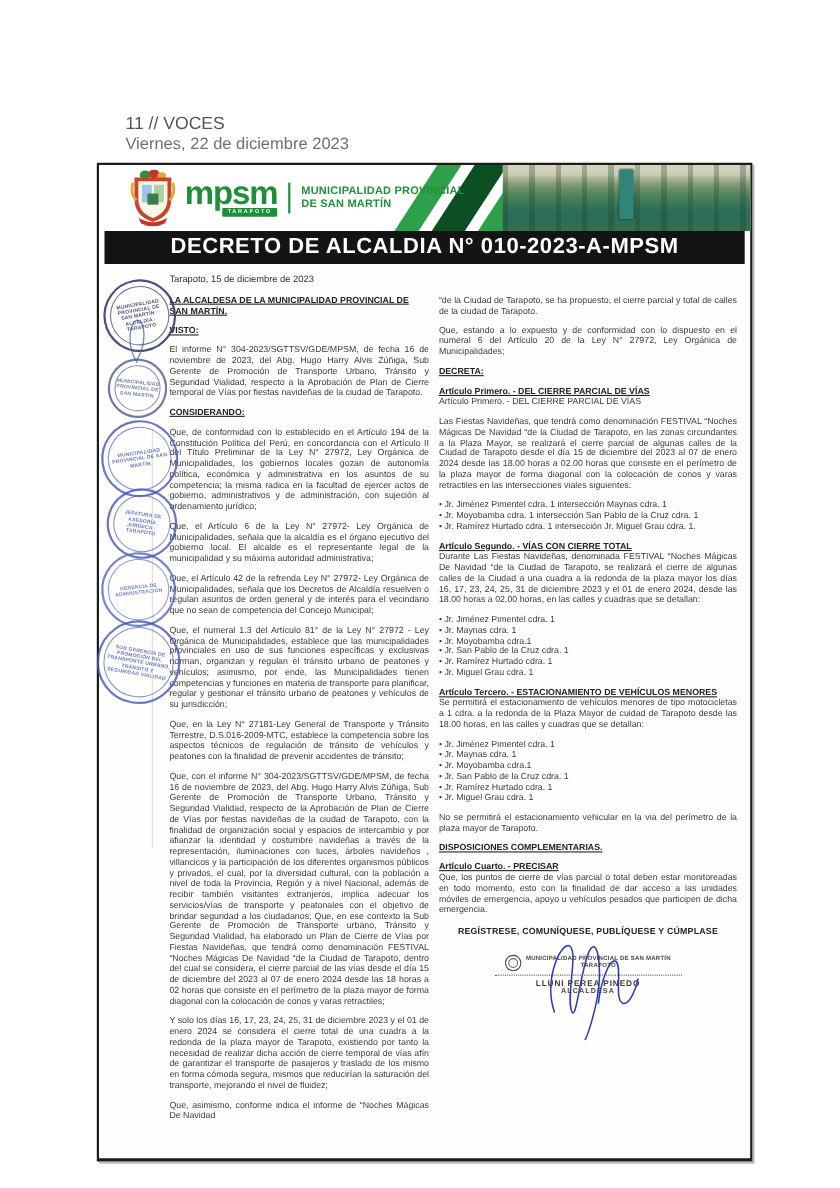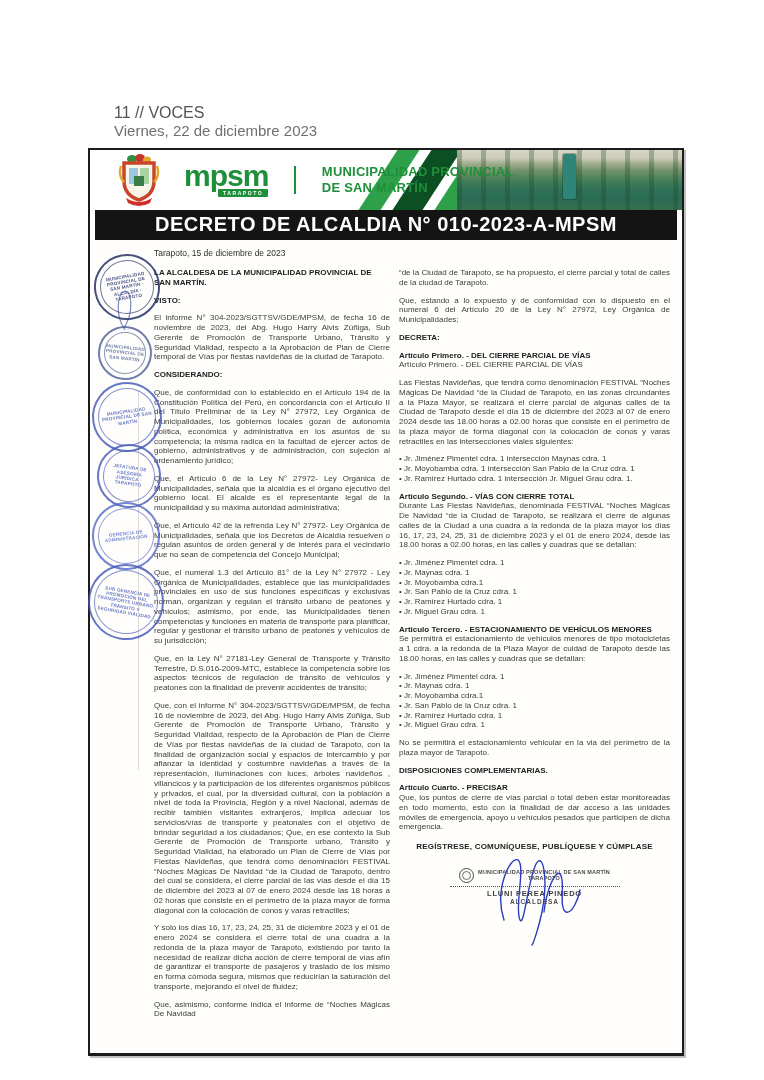--- a/index.html
+++ b/index.html
@@ -14,27 +14,27 @@
   .head-meta .pg{font-size:16px;color:#555;}
   .head-meta .dt{font-size:15px;color:#6f6f6f;}
   
   .frame{
     position:absolute;left:88px;top:148px;width:592px;
     border:2px solid #1c1c1c;border-bottom-width:3px;background:#fffefc;
     box-shadow:2px 2px 0 rgba(0,0,0,.25);
   }
   
   .masthead{position:relative;height:60px;background:#ffffff;overflow:hidden;}
-  .mast-left{position:absolute;left:28px;top:4px;display:flex;align-items:center;gap:24px;z-index:3;}
+  .mast-left{position:absolute;left:28px;top:4px;display:flex;align-items:center;gap:8px;z-index:3;}
   .coat{width:42px;height:52px;}
   .logo-block{display:flex;flex-direction:column;align-items:flex-end;}
   .mpsm{font-size:30px;font-weight:800;color:#1f8f3a;letter-spacing:-1px;line-height:.8;}
   .tarapoto-box{background:#1f8f3a;color:#fff;font-size:5px;font-weight:700;letter-spacing:1.6px;padding:1px 5px;margin-top:1px;border-radius:1px;}
   .logo-sep{width:1.5px;height:28px;background:#1f8f3a;margin:0 2px;}
-  .org-name{font-size:13px;font-weight:700;color:#1f8f3a;line-height:1.25;letter-spacing:.2px;}
+  .org-name{font-size:10px;font-weight:700;color:#1f8f3a;line-height:1.25;letter-spacing:.2px;}
   .mast-right{position:absolute;right:0;top:0;bottom:0;width:310px;z-index:1;}
   .photo{
     position:absolute;right:0;top:0;bottom:0;width:225px;
     background:
       repeating-linear-gradient(90deg, rgba(25,70,35,.30) 0 5px, rgba(0,0,0,0) 5px 24px),
       linear-gradient(180deg,#d9d5c6 0%,#ccccb8 14%,#a3b091 22%,#72926b 34%,#47805a 50%,#2f7158 66%,#2b6c57 80%,#36704f 100%);
   }
   .monument{position:absolute;left:47%;top:6%;bottom:18%;width:13px;background:#2f8678;border-radius:2px;box-shadow:0 0 0 1px rgba(0,40,30,.3);}
   .stripe{position:absolute;top:-10px;bottom:-10px;transform:skewX(-33deg);}
   .st1{left:6px;width:22px;background:#2fa04a;}
@@ -46,21 +46,21 @@
     font-size:20px;font-weight:800;letter-spacing:.5px;padding:3px 0 4px;
   }
   
   .doc-body{position:relative;padding:8px 12px 26px 64px;min-height:690px;}
   .place-date{text-align:left;font-size:8.5px;color:#2f2f2f;margin-bottom:10px;}
   .cols{display:flex;gap:9px;}
   .col{font-size:8px;line-height:1.22;color:#3b3b3b;}
   .col-left{width:236px;flex:none;}
   .col-right{flex:1;}
   .blk-p{text-align:justify;margin:0 0 8px;}
-  .blk-h{font-weight:800;color:#222;margin:0 0 0;}
+  .blk-h{font-weight:800;color:#222;margin:0 0 0;text-decoration:underline;}
   .col-left .blk-h{margin-bottom:8px;}
   .blk-h + .blk-h{margin-top:8px;}
   .col-right .blk-h{margin-bottom:0;}
   .bullets{margin:0 0 8px;}
   .bullet{padding-left:9px;text-indent:-9px;}
   .blk-c{text-align:center;font-weight:800;color:#222;margin:10px 0 8px;letter-spacing:.2px;}
   
   .sig-block{position:relative;width:230px;margin:4px auto 0;height:86px;text-align:center;}
   .sig-squiggle{position:absolute;left:64px;top:-18px;z-index:2;}
   .sig-stamp{display:flex;align-items:center;justify-content:center;gap:4px;margin-top:16px;}

